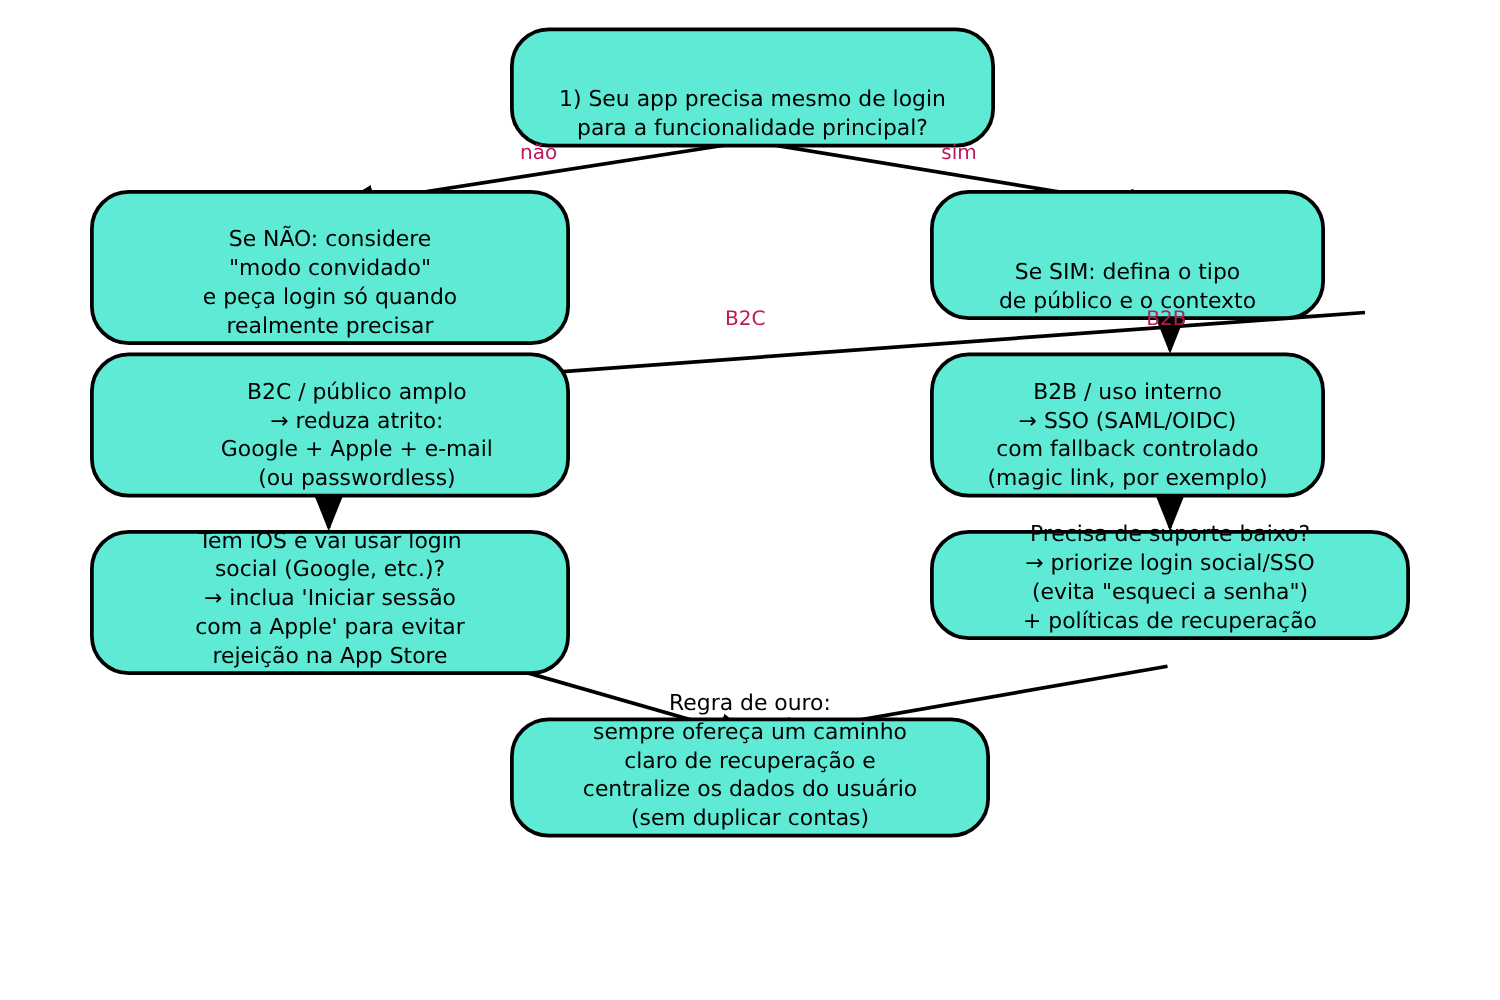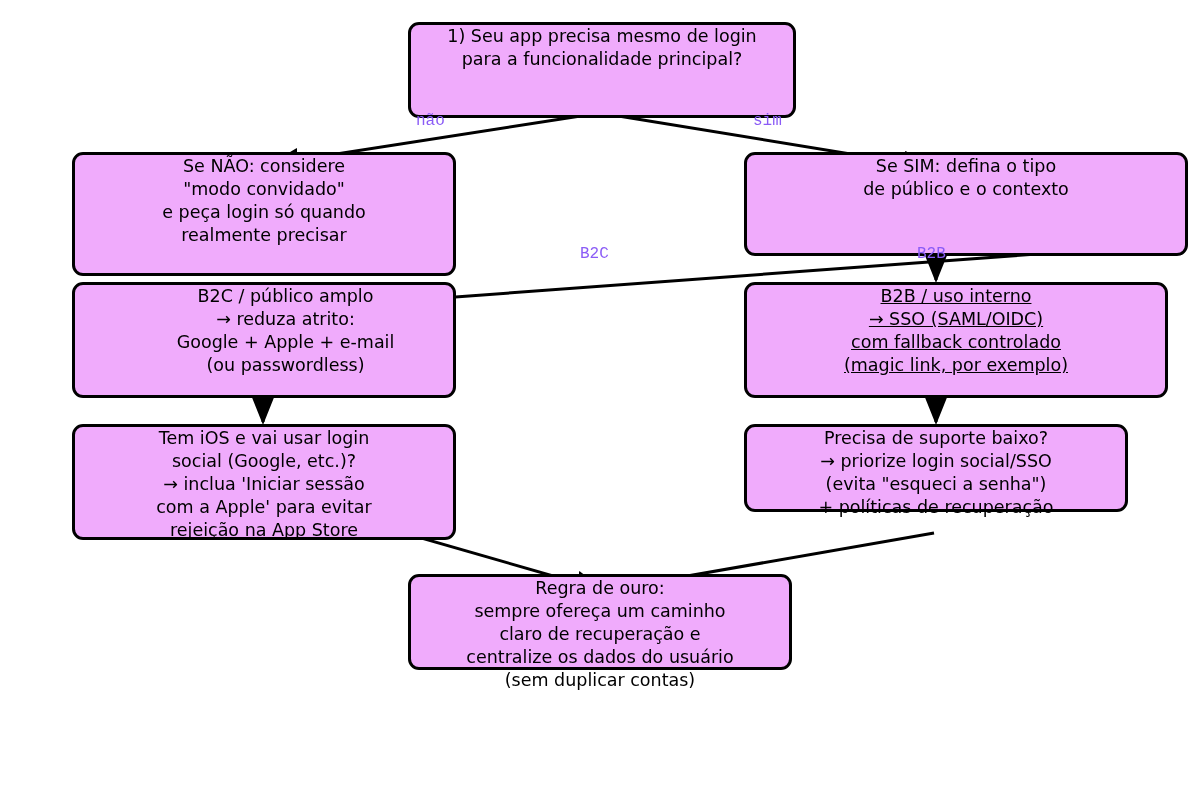--- a/index.html
+++ b/index.html
@@ -19,43 +19,42 @@
     position: absolute;
     left: 0;
     top: 0;
     width: 1200px;
     height: 800px;
   }
   .node {
     position: absolute;
     box-sizing: border-box;
     border: 3px solid #000000;
-    border-radius: 11px;
-    background: #f0abfc;
+    border-radius: 31px;
+    background: #5eead4;
     display: flex;
-    align-items: flex-start;
+    align-items: flex-end;
     justify-content: center;
     text-align: center;
     z-index: 2;
   }
   .node .node-label {
     font-size: 17.5px;
     line-height: 1.32;
     color: #000000;
     white-space: pre-line;
     padding: 0 10px;
   }
   .edge-label {
     position: absolute;
     font-size: 16px;
-    color: #8b5cf6;
+    color: #be185d;
     white-space: nowrap;
     z-index: 3;
     background: transparent;
-    font-family: Liberation Mono, monospace;
   }
 </style>
 </head>
 <body>
 
 <div id="canvas">
 
   <svg id="edges" viewBox="0 0 1200 800" xmlns="http://www.w3.org/2000/svg">
     <defs>
       <marker id="arrowhead" markerWidth="10" markerHeight="8" refX="9" refY="4" orient="auto" markerUnits="strokeWidth">
@@ -78,31 +77,31 @@
       <div class="node" style="left: 408px; top: 22px; width: 388px; height: 96px;">
         <div class="node-label">1) Seu app precisa mesmo de login
 para a funcionalidade principal?</div>
       </div>
       <div class="node" style="left: 72px; top: 152px; width: 384px; height: 124px;">
         <div class="node-label">Se NÃO: considere
 "modo convidado"
 e peça login só quando
 realmente precisar</div>
       </div>
-      <div class="node" style="left: 744px; top: 152px; width: 444px; height: 104px;">
+      <div class="node" style="left: 744px; top: 152px; width: 316px; height: 104px;">
         <div class="node-label">Se SIM: defina o tipo
 de público e o contexto</div>
       </div>
       <div class="node" style="left: 72px; top: 282px; width: 384px; height: 116px; padding-left: 43px;">
         <div class="node-label">B2C / público amplo
 → reduza atrito:
 Google + Apple + e-mail
 (ou passwordless)</div>
       </div>
-      <div class="node" style="left: 744px; top: 282px; width: 424px; height: 116px; text-decoration: underline;">
+      <div class="node" style="left: 744px; top: 282px; width: 316px; height: 116px;">
         <div class="node-label">B2B / uso interno
 → SSO (SAML/OIDC)
 com fallback controlado
 (magic link, por exemplo)</div>
       </div>
       <div class="node" style="left: 72px; top: 424px; width: 384px; height: 116px;">
         <div class="node-label">Tem iOS e vai usar login
 social (Google, etc.)?
 → inclua 'Iniciar sessão
 com a Apple' para evitar

